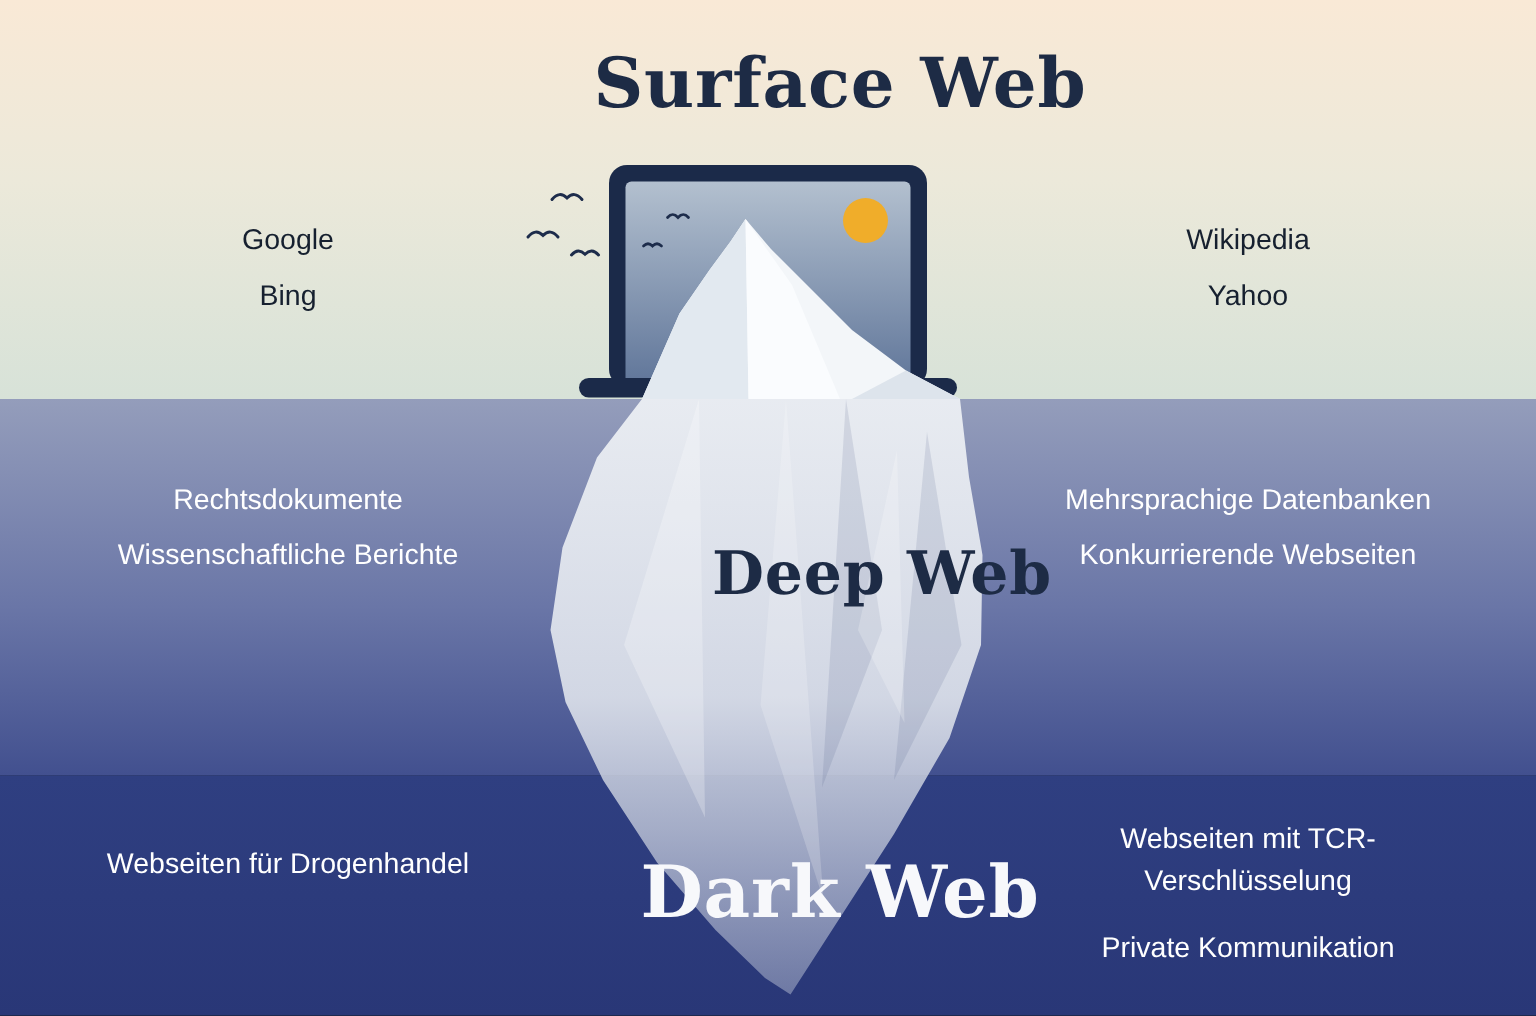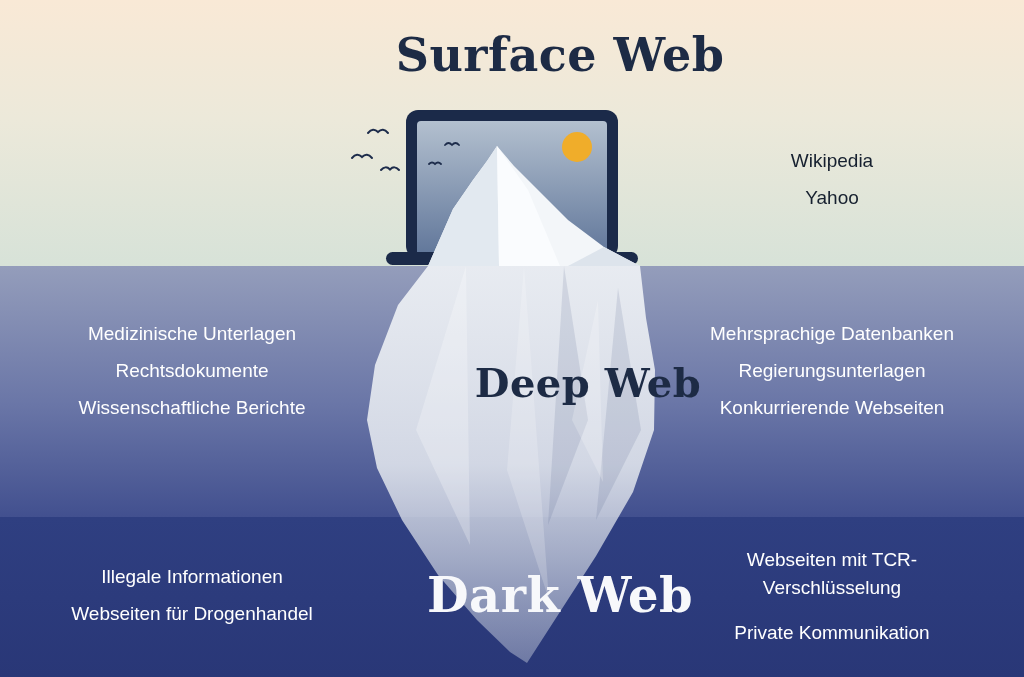--- a/index.html
+++ b/index.html
@@ -86,38 +86,39 @@
       <path d="M368 133 Q373 127 378 132 Q383 127 388 133"></path>
       <path d="M352 158 Q357 152 362 157 Q367 152 372 158"></path>
       <path d="M381 170 Q385.5 165 390 169.5 Q394.5 165 399 170"></path>
     </g>
   </svg>
 
   <div class="title surface-t">Surface Web</div>
   <div class="title deep-t">Deep Web</div>
   <div class="title dark-t">Dark Web</div>
 
+  <div class="col left-col surface-left">
+    <div class="item darktext">Google</div>
+    <div class="item darktext">Bing</div>
+  </div>
   <div class="col right-col surface-right">
     <div class="item darktext">Wikipedia</div>
     <div class="item darktext">Yahoo</div>
   </div>
 
   <div class="col left-col deep-left">
-    <div class="item lighttext">Medizinische Unterlagen</div>
     <div class="item lighttext">Rechtsdokumente</div>
     <div class="item lighttext">Wissenschaftliche Berichte</div>
   </div>
   <div class="col right-col deep-right">
     <div class="item lighttext">Mehrsprachige Datenbanken</div>
-    <div class="item lighttext">Regierungsunterlagen</div>
     <div class="item lighttext">Konkurrierende Webseiten</div>
   </div>
 
   <div class="col left-col dark-left">
-    <div class="item lighttext">Illegale Informationen</div>
     <div class="item lighttext">Webseiten für Drogenhandel</div>
   </div>
   <div class="col right-col dark-right">
     <div class="item lighttext wrap">Webseiten mit TCR-Verschlüsselung</div>
     <div class="item lighttext second">Private Kommunikation</div>
   </div>
 
 </div>
 
 </body></html>

